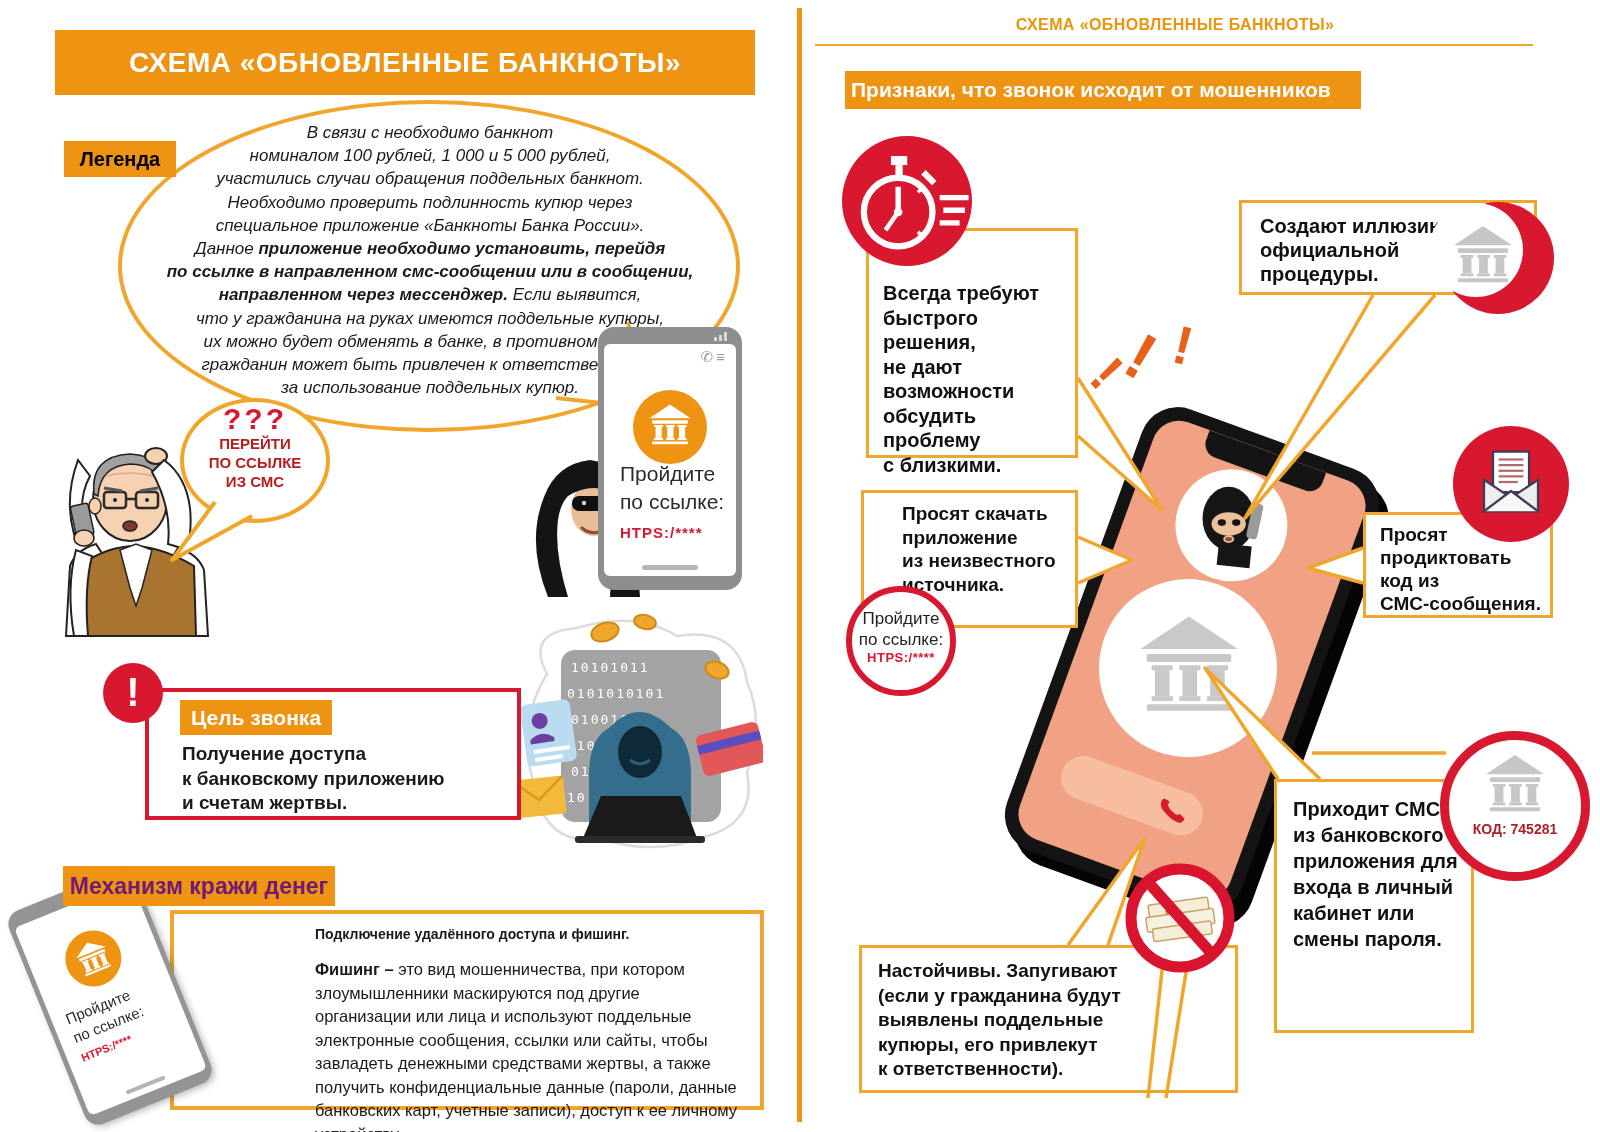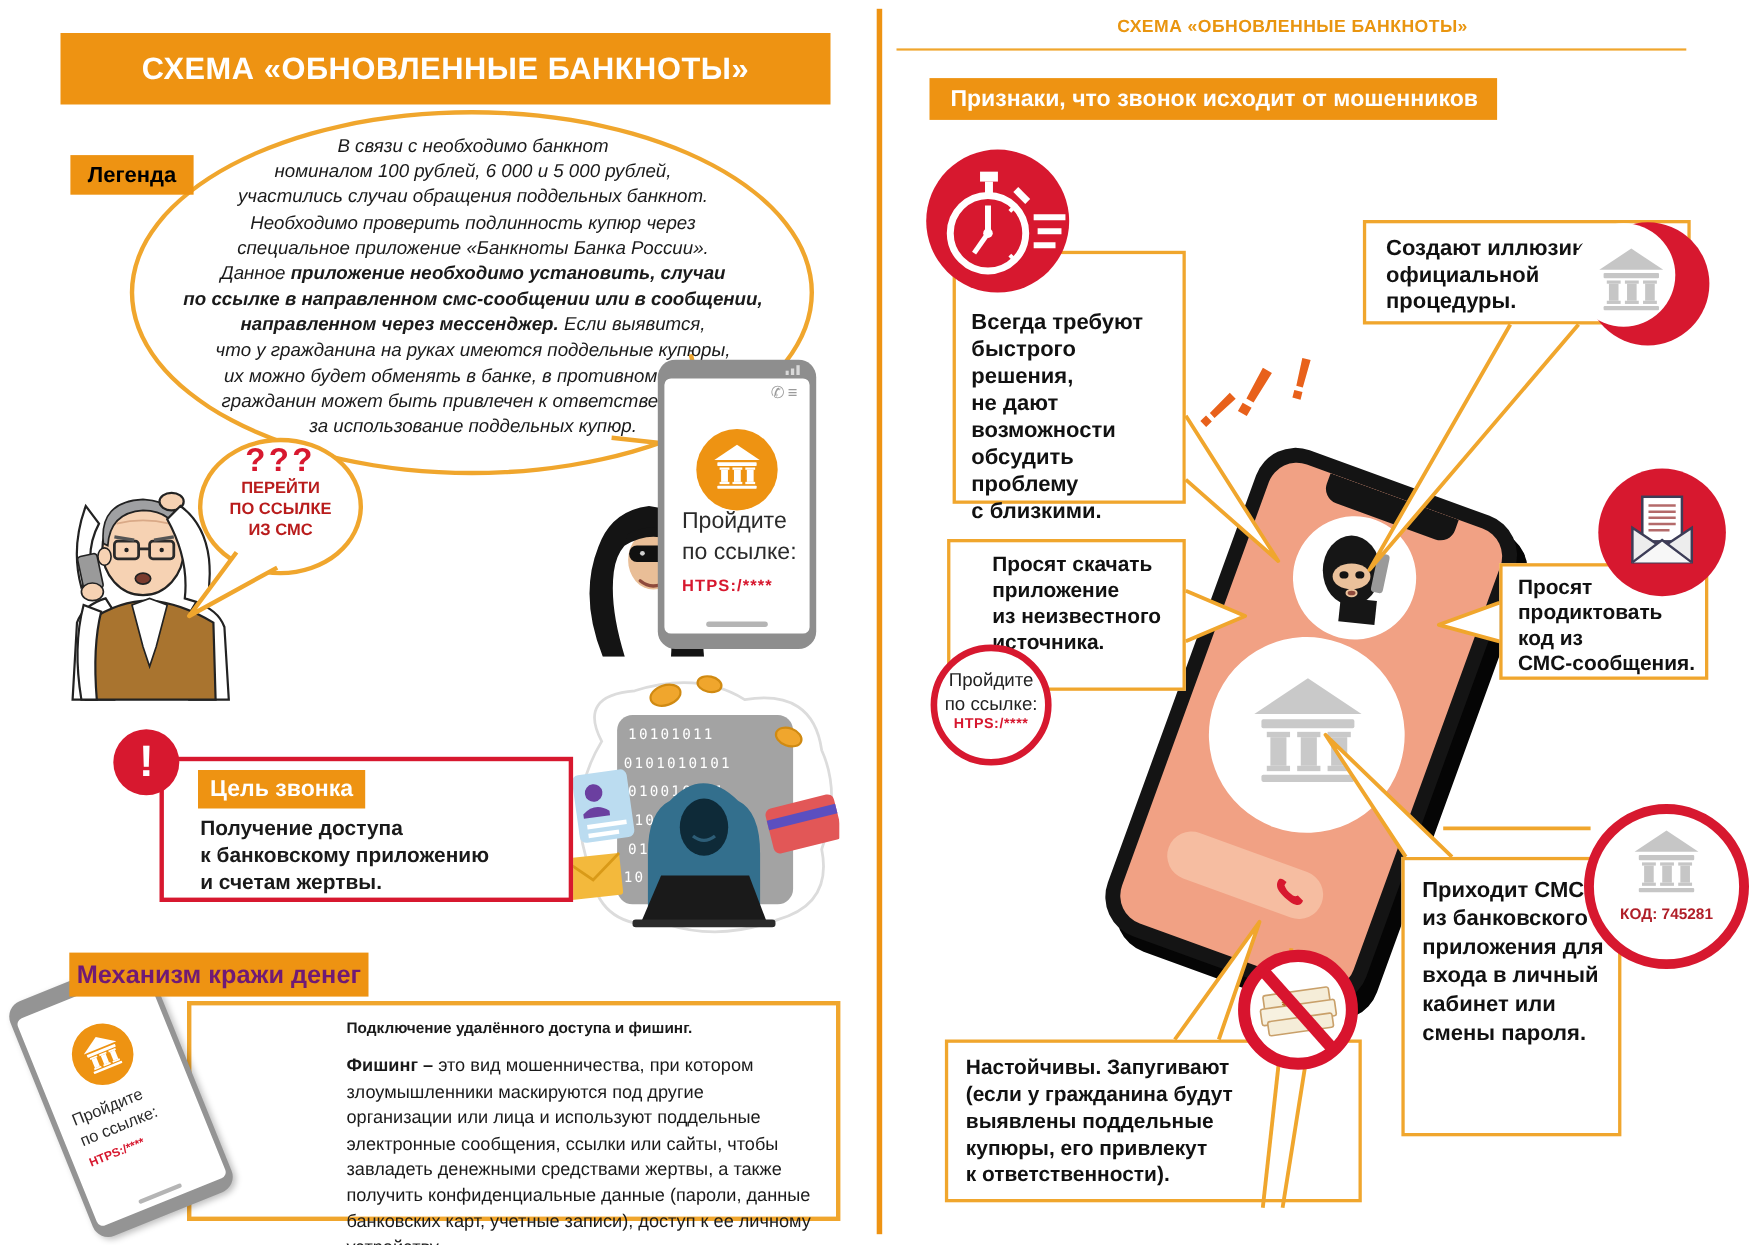--- a/index.html
+++ b/index.html
@@ -59,21 +59,21 @@
   #l-miniphone .bankc{position:absolute;left:34px;top:30px;width:56px;height:56px;border-radius:50%;background:var(--orange);}
   #l-miniphone .bankc svg{position:absolute;left:11px;top:10px;}
   #l-miniphone .mp1{position:absolute;left:14px;top:96px;font-size:15px;color:#2b2b2b;}
   #l-miniphone .mp2{position:absolute;left:14px;top:116px;font-size:15px;color:#2b2b2b;}
   #l-miniphone .mpl{position:absolute;left:14px;top:140px;font-size:11px;font-weight:bold;color:var(--red);}
   
   #r-header{left:975px;top:16px;width:400px;text-align:center;color:#E9950F;
     font-weight:bold;font-size:16px;letter-spacing:.4px;}
   #r-underline{left:815px;top:44px;width:718px;height:2px;background:var(--amber);}
   #r-banner{left:845px;top:71px;width:516px;height:38px;background:var(--orange);
-    color:#fff;font-weight:bold;font-size:21px;line-height:38px;padding-left:19px;box-sizing:border-box;}
+    color:#fff;font-weight:bold;font-size:21px;line-height:38px;padding-left:6px;box-sizing:border-box;}
   .rbox{position:absolute;border:3px solid var(--amber);background:#fff;z-index:2;box-sizing:border-box;}
   .rbox .txt{font-weight:bold;color:#111;}
   #rb-urgency{left:866px;top:228px;width:212px;height:230px;}
   #rb-urgency .txt{margin:50px 0 0 14px;font-size:20px;line-height:24.5px;}
   #rb-illusion{left:1239px;top:200px;width:298px;height:95px;}
   #rb-illusion .txt{margin:11px 0 0 18px;font-size:20px;line-height:24px;}
   #rb-download{left:861px;top:490px;width:217px;height:138px;padding-left:25px;}
   #rb-download .txt{margin:9px 0 0 13px;font-size:19px;line-height:23.5px;}
   #rb-dictate{left:1363px;top:512px;width:190px;height:106px;}
   #rb-dictate .txt{margin:8px 0 0 14px;font-size:19px;line-height:23px;}
@@ -206,25 +206,25 @@
       <path d="M56,198 Q48,150 58,112 L74,118 Q66,150 70,198 Z" fill="#fff" stroke="#222" stroke-width="2"></path>
     </svg>
 
     <svg class="abs layer" viewBox="0 0 800 1132">
       <path d="M556,398 L648,408 L628,322" fill="#fff" stroke="#F0A62D" stroke-width="4" stroke-linejoin="round"></path>
       <path d="M215,502 L172,560 L252,516" fill="#fff" stroke="#F0A62D" stroke-width="4" stroke-linejoin="round"></path>
     </svg>
 
     <div class="abs" id="l-bubble-text">
       <div><span>В связи с необходимо банкнот</span></div>
-      <div><span>номиналом 100 рублей, 6 000 и 5 000 рублей,</span></div>
+      <div><span>номиналом 100 рублей, 1 000 и 5 000 рублей,</span></div>
       <div><span>участились случаи обращения поддельных банкнот.</span></div>
       <div><span>Необходимо проверить подлинность купюр через</span></div>
       <div><span>специальное приложение «Банкноты Банка России».</span></div>
-      <div><span>Данное </span><b>приложение необходимо установить, случаи</b></div>
+      <div><span>Данное </span><b>приложение необходимо установить, перейдя</b></div>
       <div><b>по ссылке в направленном смс-сообщении или в сообщении,</b></div>
       <div><b>направленном через мессенджер.</b><span> Если выявится,</span></div>
       <div><span>что у гражданина на руках имеются поддельные купюры,</span></div>
       <div><span>их можно будет обменять в банке, в противном случае</span></div>
       <div><span>гражданин может быть привлечен к ответственности</span></div>
       <div><span>за использование поддельных купюр.</span></div>
     </div>
 
     <div class="abs" id="l-qbubble"></div>
     <div class="abs" id="l-qbubble-text">

